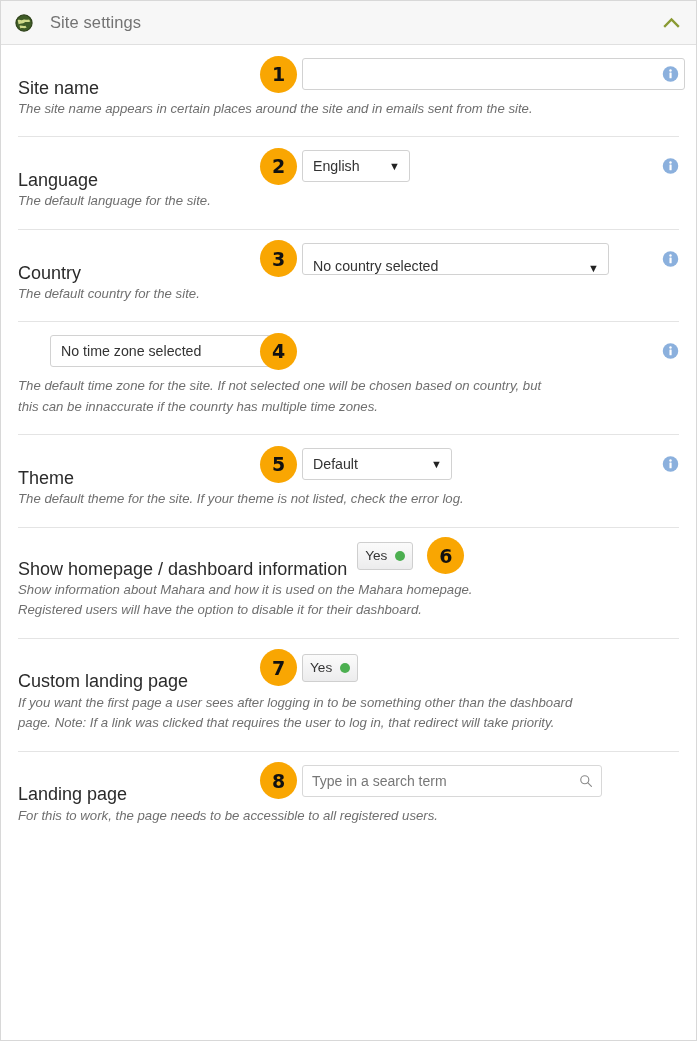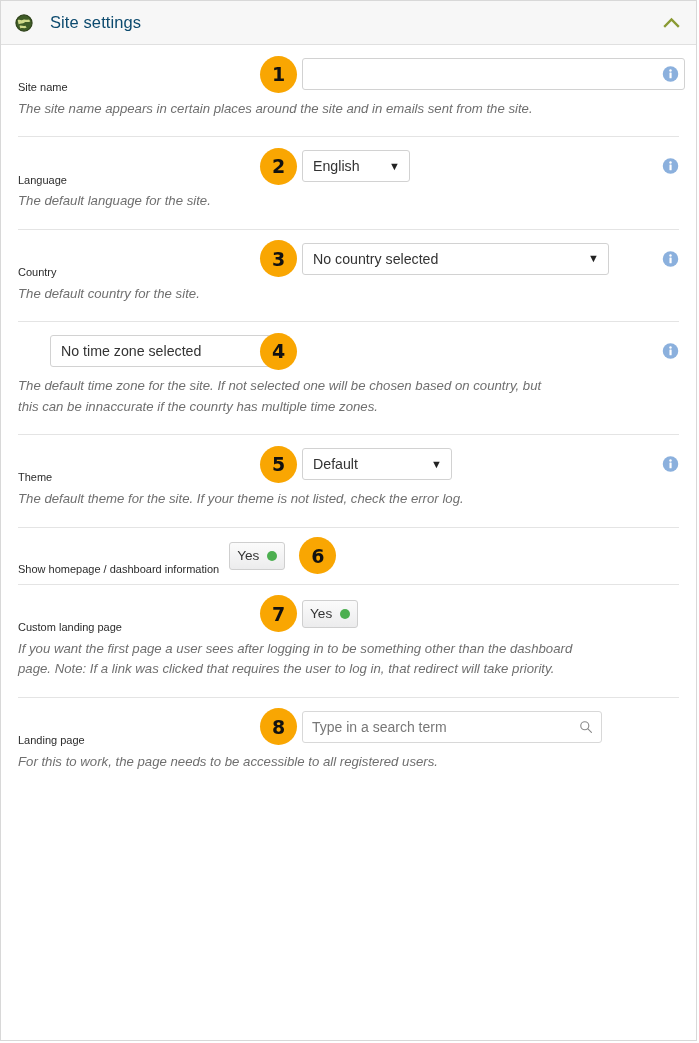--- a/index.html
+++ b/index.html
@@ -35,21 +35,21 @@
     box-sizing: border-box;
   }
   .globe-icon {
     width: 18px;
     height: 18px;
     flex: 0 0 18px;
     display: block;
   }
   .panel-title {
     font-size: 16.5px;
-    color: #0c4a6e;
+    color: #737373;
     margin-left: 17px;
     letter-spacing: .1px;
     font-weight: 400;
   }
   .chevron {
     margin-left: auto;
     width: 17px;
     height: 13px;
     display: block;
   }
@@ -64,21 +64,21 @@
   .row + .row {
     border-top: 1px solid #e4e4e4;
   }
   .field-line {
     display: flex;
     align-items: center;
     min-height: 58px;
     position: relative;
   }
   .label {
-    font-size: 11px;
+    font-size: 18px;
     color: #2b2b2b;
     width: 252px;
     flex: 0 0 252px;
     box-sizing: border-box;
     padding-right: 6px;
     line-height: 1.25;
     margin-top: 28px;
   }
   .label.wide {
     width: auto;
@@ -176,21 +176,21 @@
   }
   .select .sel-text { white-space: nowrap; }
   .select .caret {
     margin-left: auto;
     padding-left: 14px;
     font-size: 11px;
     color: #222;
     line-height: 1;
   }
   .select.s-language { width: 108px; }
-  .select.s-country  { width: 307px; }
+  .select.s-country  { width: 307px; align-items: flex-end; }
   .select.s-timezone { width: 237px; }
   .select.s-theme    { width: 150px; }
 
   
   .switch {
     height: 28px;
     border: 1px solid #cfcfcf;
     border-radius: 3px;
     background: linear-gradient(#fbfbfb, #ececed);
     display: inline-flex;
@@ -334,20 +334,21 @@
       <div class="field-line" style="min-height:56px;">
         <div class="label wide">Show homepage / dashboard information</div>
         <div class="control">
           <div class="switch">
             <span>Yes</span>
             <span class="dot"></span>
           </div>
         </div>
         <div class="badge" style="position:relative;left:0;margin-left:14px;">6</div>
       </div>
+      <div class="help" style="max-width:510px;">Show information about Mahara and how it is used on the Mahara homepage. Registered users will have the option to disable it for their dashboard.</div>
     </div>
 
     <div class="row">
       <div class="field-line" style="min-height:58px;">
         <div class="label">Custom landing page</div>
         <div class="badge" style="left:242px;">7</div>
         <div class="control" style="margin-left:32px;">
           <div class="switch">
             <span>Yes</span>
             <span class="dot"></span>

